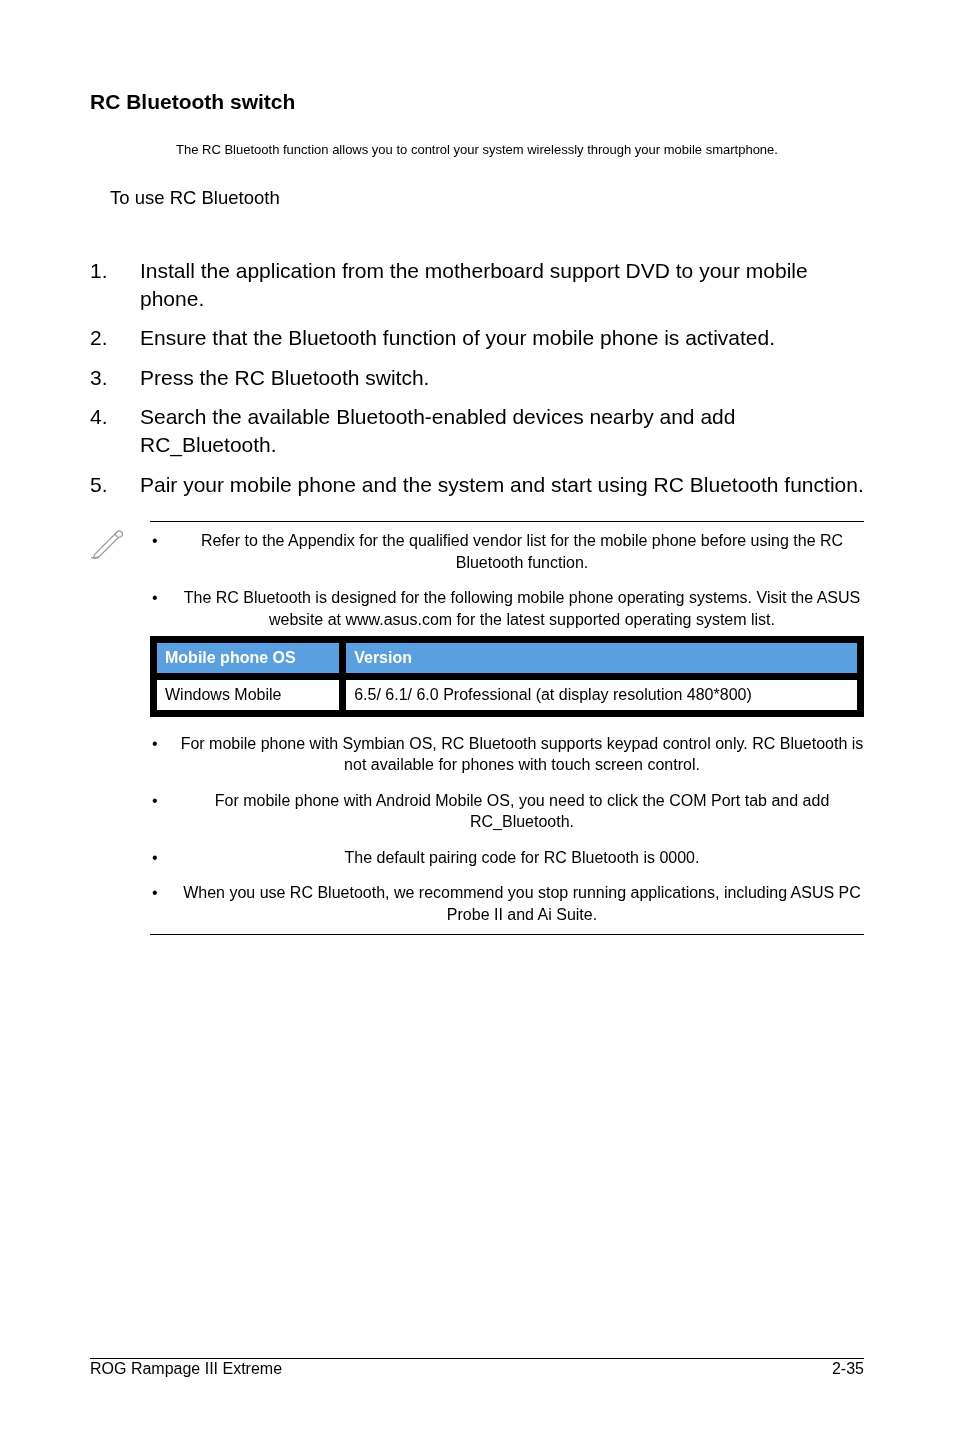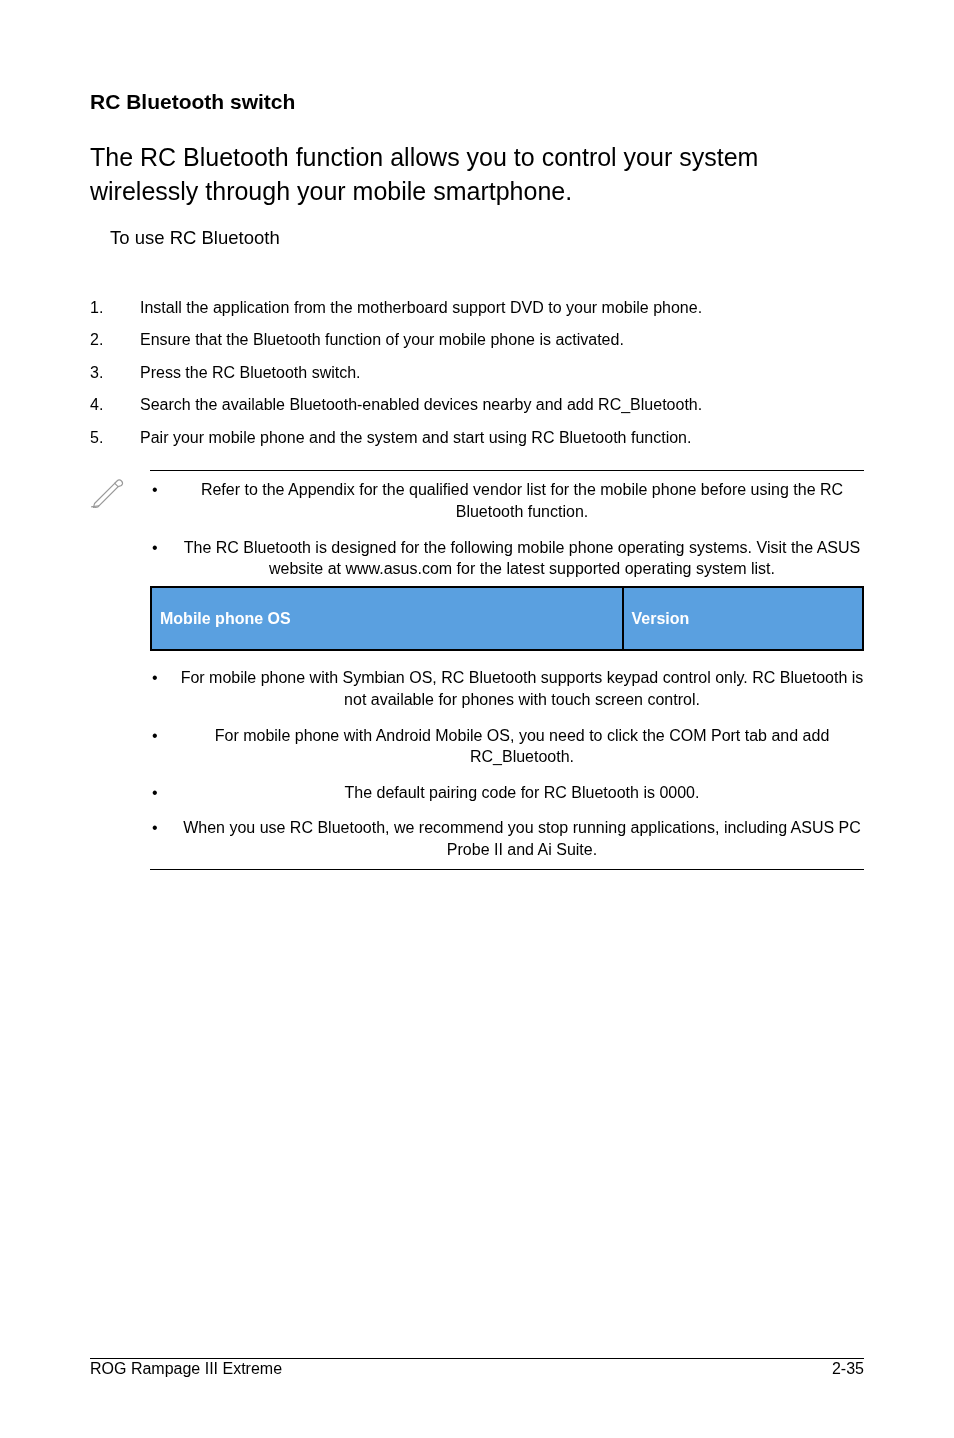--- a/index.html
+++ b/index.html
@@ -15,33 +15,34 @@
     height: 1438px;
     padding: 90px 90px 0 90px;
     position: relative;
   }
   .heading {
     font-size: 21px;
     font-weight: bold;
     margin-bottom: 27px;
   }
   .intro {
-    font-size: 25px;
+    font-size: 13px;
     line-height: 1.35;
-    margin-bottom: 18px;
+    margin-bottom: 28px;
+    text-align: center;
   }
   .subline {
     font-size: 18.5px;
     margin-bottom: 20px;
     margin-left: 20px;
   }
   .numlist {
     list-style: none;
     counter-reset: item;
-    font-size: 16px;
+    font-size: 21px;
     line-height: 1.35;
     margin-top: 48px;
   }
   .numlist li {
     counter-increment: item;
     display: flex;
     margin-bottom: 11px;
   }
   .numlist li::before {
     content: counter(item) ".";
@@ -88,22 +89,22 @@
     flex: 1;
     text-align: center;
   }
   table.os-table {
     border-collapse: collapse;
     width: 100%;
     margin: 6px 0 16px 0;
     font-size: 16px;
   }
   table.os-table th, table.os-table td {
-    border: 2px solid #000000;
-    padding: 20px 8px;
+    border: 7px solid #000000;
+    padding: 4px 8px;
     text-align: left;
   }
   table.os-table th {
     background: #5aa0e0;
     color: #fff;
     font-weight: bold;
   }
   .table-wrap {
     padding-left: 0;
   }
@@ -171,20 +172,24 @@
 
     <div class="table-wrap">
       <table class="os-table">
         <thead>
           <tr>
             <th>Mobile phone OS</th>
             <th>Version</th>
           </tr>
         </thead>
         <tbody>
+          <tr>
+            <td>Windows Mobile</td>
+            <td>6.5/ 6.1/ 6.0 Professional (at display resolution 480*800)</td>
+          </tr>
         </tbody>
       </table>
     </div>
 
     <ul class="bullet-list">
       <li>
         <span class="bullet-dot">•</span>
         <span class="bullet-text">For mobile phone with Symbian OS, RC Bluetooth supports keypad control only. RC Bluetooth is not available for phones with touch screen control.</span>
       </li>
       <li>

